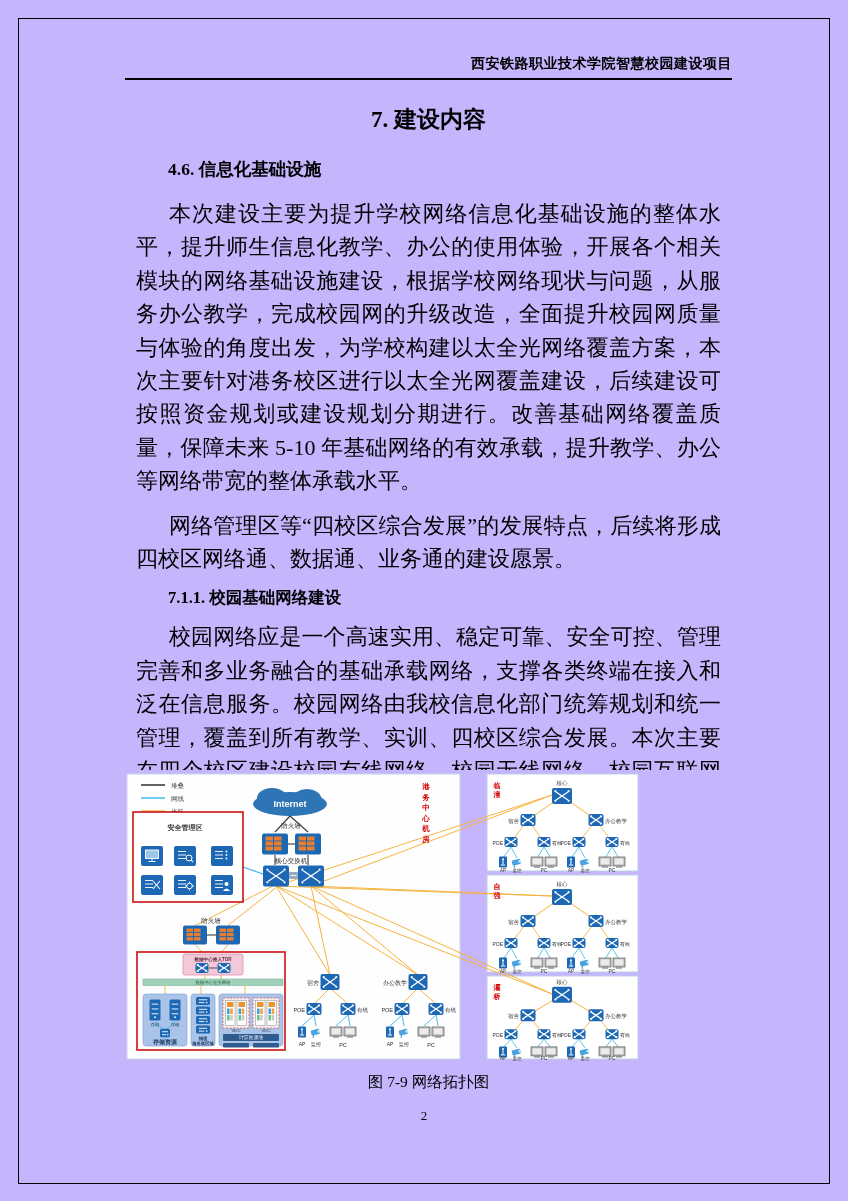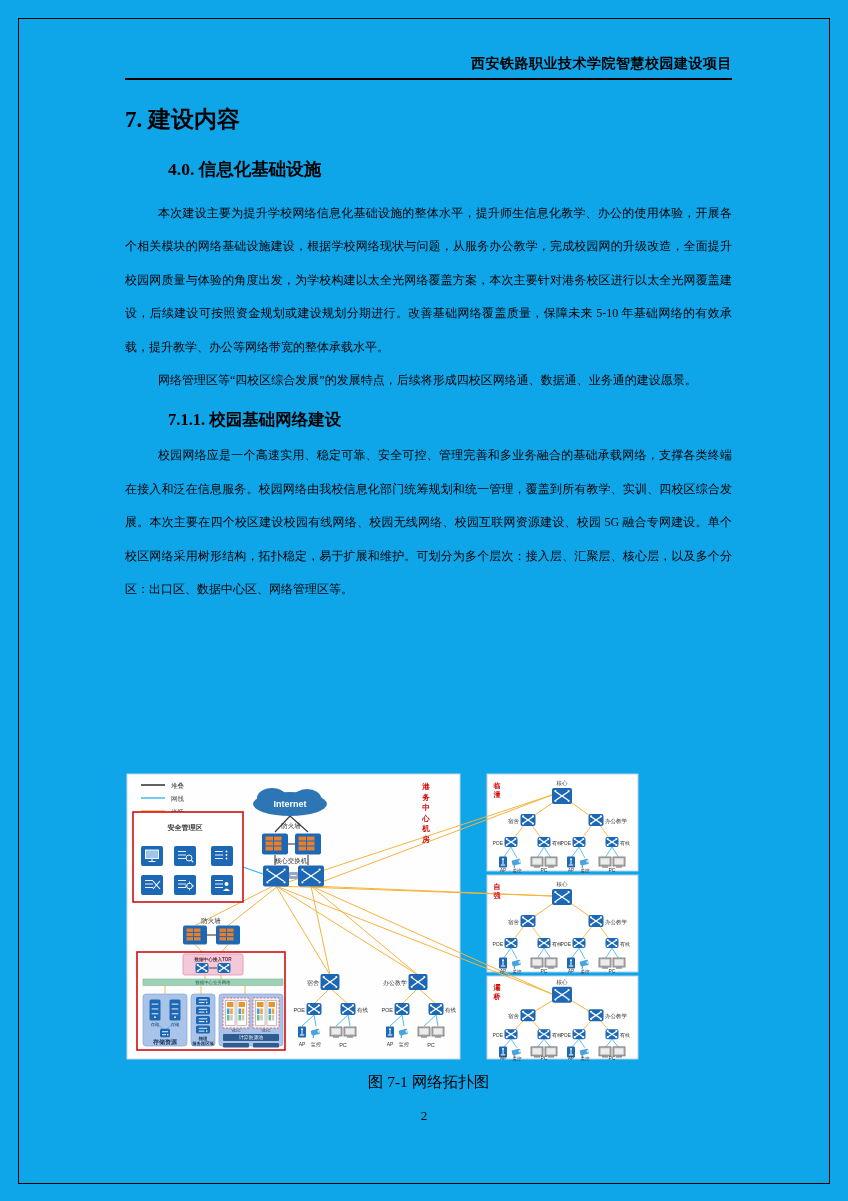--- a/index.html
+++ b/index.html
@@ -1,44 +1,44 @@
 <!DOCTYPE html>
 <html><head>
 <meta charset="utf-8">
 <style>
   html,body{margin:0;padding:0;background:#ffffff;}
-  .page{position:relative;width:848px;height:1201px;background:#0ea5e9;overflow:hidden;
+  .page{position:relative;width:848px;height:1201px;background:#c4b5fd;overflow:hidden;
         font-family:"Liberation Serif","DejaVu Serif",serif;color:#000;}
   .frame{position:absolute;left:18px;top:18px;width:810px;height:1164px;border:1.5px solid #000;}
   .header-title{position:absolute;top:55px;left:125px;width:607px;text-align:right;
         font-size:14px;font-weight:bold;font-family:"Liberation Sans","DejaVu Sans",sans-serif;letter-spacing:.5px;}
   .header-rule{position:absolute;top:78px;left:125px;width:607px;height:2px;background:#000;}
   .content{position:absolute;left:125px;top:98px;width:607px;height:672px;overflow:hidden;}
-  h1{font-size:23px;font-weight:bold;margin:6px 0 22px 0;}
+  h1{font-size:23px;font-weight:bold;margin:6px 0 22px 0;text-align:center;}
   h2{font-size:17.5px;font-weight:bold;margin:0 0 16px 43px;}
   h3{font-size:16.5px;font-weight:bold;margin:12px 0 8px 43px;}
-  p.body{font-size:12px;line-height:33.4px;margin:0;text-align:justify;text-indent:33px;}
+  p.body{font-size:22px;line-height:33.4px;margin:11px;text-align:justify;text-indent:33px;}
   .figure{position:absolute;left:125px;top:772px;width:515px;height:290px;}
   .figure svg{display:block;}
   svg text{font-family:"Liberation Sans","DejaVu Sans",sans-serif;}
   .caption{position:absolute;left:125px;top:1072px;width:607px;text-align:center;font-size:15.5px;}
   .pagenum{position:absolute;left:0;top:1108px;width:848px;text-align:center;font-size:13px;}
 </style>
 </head>
 <body>
 
 <div class="page">
   <div class="frame"></div>
 
   <div class="header-title">西安铁路职业技术学院智慧校园建设项目</div>
   <div class="header-rule"></div>
 
   <div class="content">
     <h1>7. 建设内容</h1>
-    <h2>4.0. 信息化基础设施</h2>
+    <h2>4.6. 信息化基础设施</h2>
     <p class="body">本次建设主要为提升学校网络信息化基础设施的整体水平，提升师生信息化教学、办公的使用体验，开展各个相关模块的网络基础设施建设，根据学校网络现状与问题，从服务办公教学，完成校园网的升级改造，全面提升校园网质量与体验的角度出发，为学校构建以太全光网络覆盖方案，本次主要针对港务校区进行以太全光网覆盖建设，后续建设可按照资金规划或建设规划分期进行。改善基础网络覆盖质量，保障未来 5-10 年基础网络的有效承载，提升教学、办公等网络带宽的整体承载水平。</p>
     <p class="body">网络管理区等“四校区综合发展”的发展特点，后续将形成四校区网络通、数据通、业务通的建设愿景。</p>
     <h3>7.1.1. 校园基础网络建设</h3>
     <p class="body">校园网络应是一个高速实用、稳定可靠、安全可控、管理完善和多业务融合的基础承载网络，支撑各类终端在接入和泛在信息服务。校园网络由我校信息化部门统筹规划和统一管理，覆盖到所有教学、实训、四校区综合发展。本次主要在四个校区建设校园有线网络、校园无线网络、校园互联网资源建设、校园 5G 融合专网建设。单个校区网络采用树形结构，拓扑稳定，易于扩展和维护。可划分为多个层次：接入层、汇聚层、核心层，以及多个分区：出口区、数据中心区、网络管理区等。</p>
 
   </div>
 
   <div class="figure">
     <svg id="topology-svg" width="515" height="290" viewBox="0 0 515 290">
         <g>
@@ -876,15 +876,15 @@
             <rect x="489.6" y="276.2762886597938" width="8.8" height="6" fill="#ececec"></rect>
             <rect x="491" y="284.0762886597938" width="6" height="1.5" fill="#8f8f8f"></rect>
           </g>
           <text x="446" y="288.2886597938144" font-size="4.5" fill="#333" text-anchor="middle" font-weight="normal">AP</text>
           <text x="460" y="288.2886597938144" font-size="4.5" fill="#333" text-anchor="middle" font-weight="normal">监控</text>
           <text x="487" y="288.2886597938144" font-size="5" fill="#333" text-anchor="middle" font-weight="normal">PC</text>
         </g>
       </svg>
   </div>
 
-  <div class="caption">图 7-1 网络拓扑图</div>
+  <div class="caption">图 7-9 网络拓扑图</div>
   <div class="pagenum">2</div>
 </div>
 
 </body></html>

